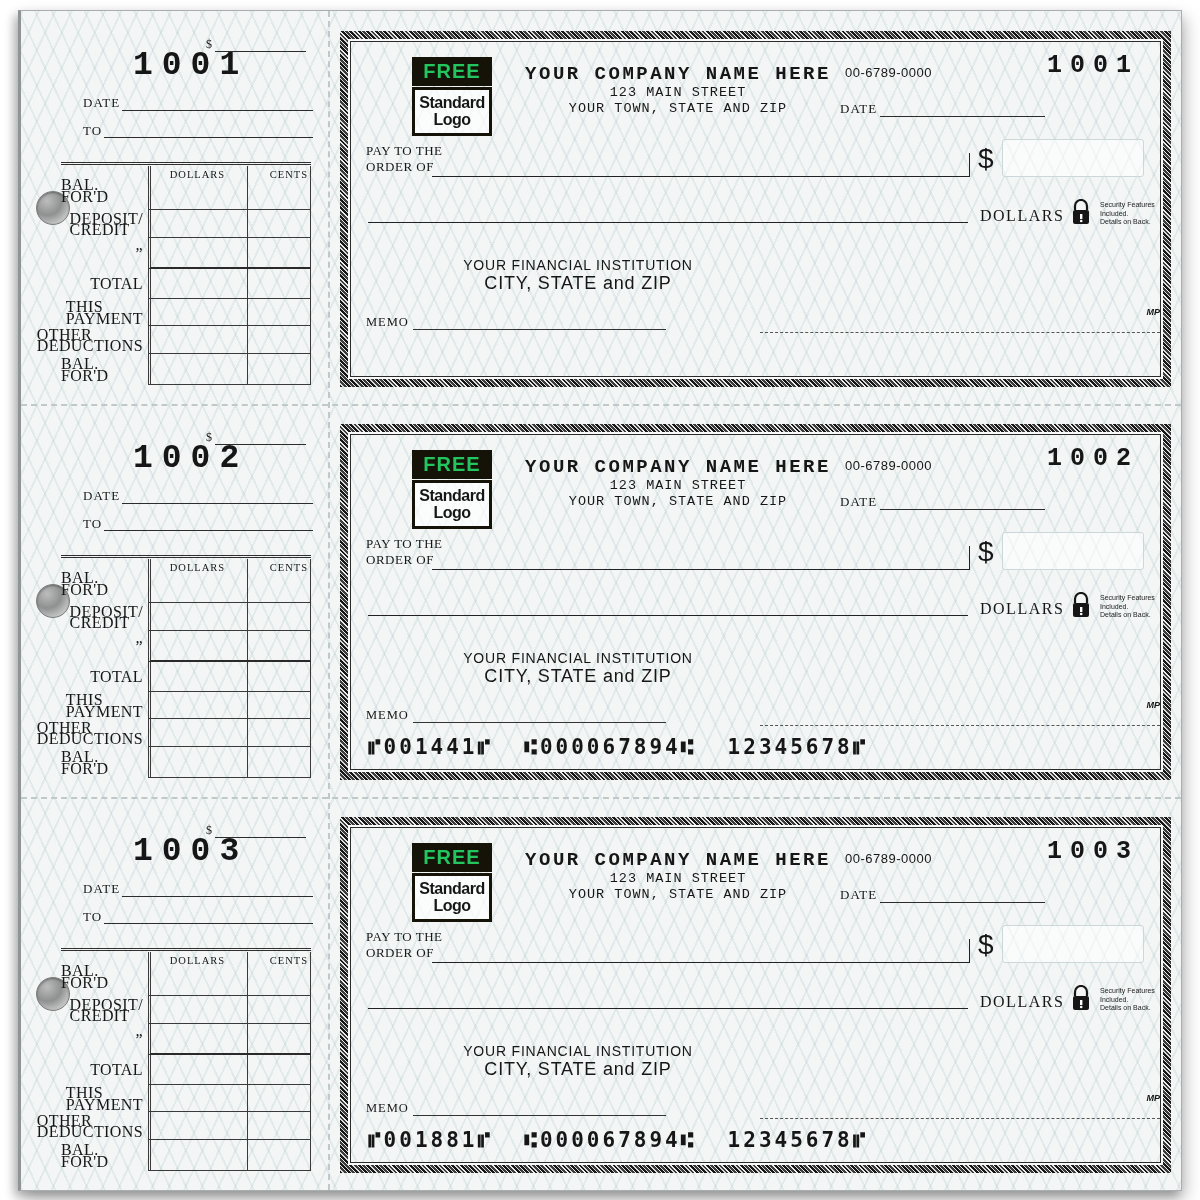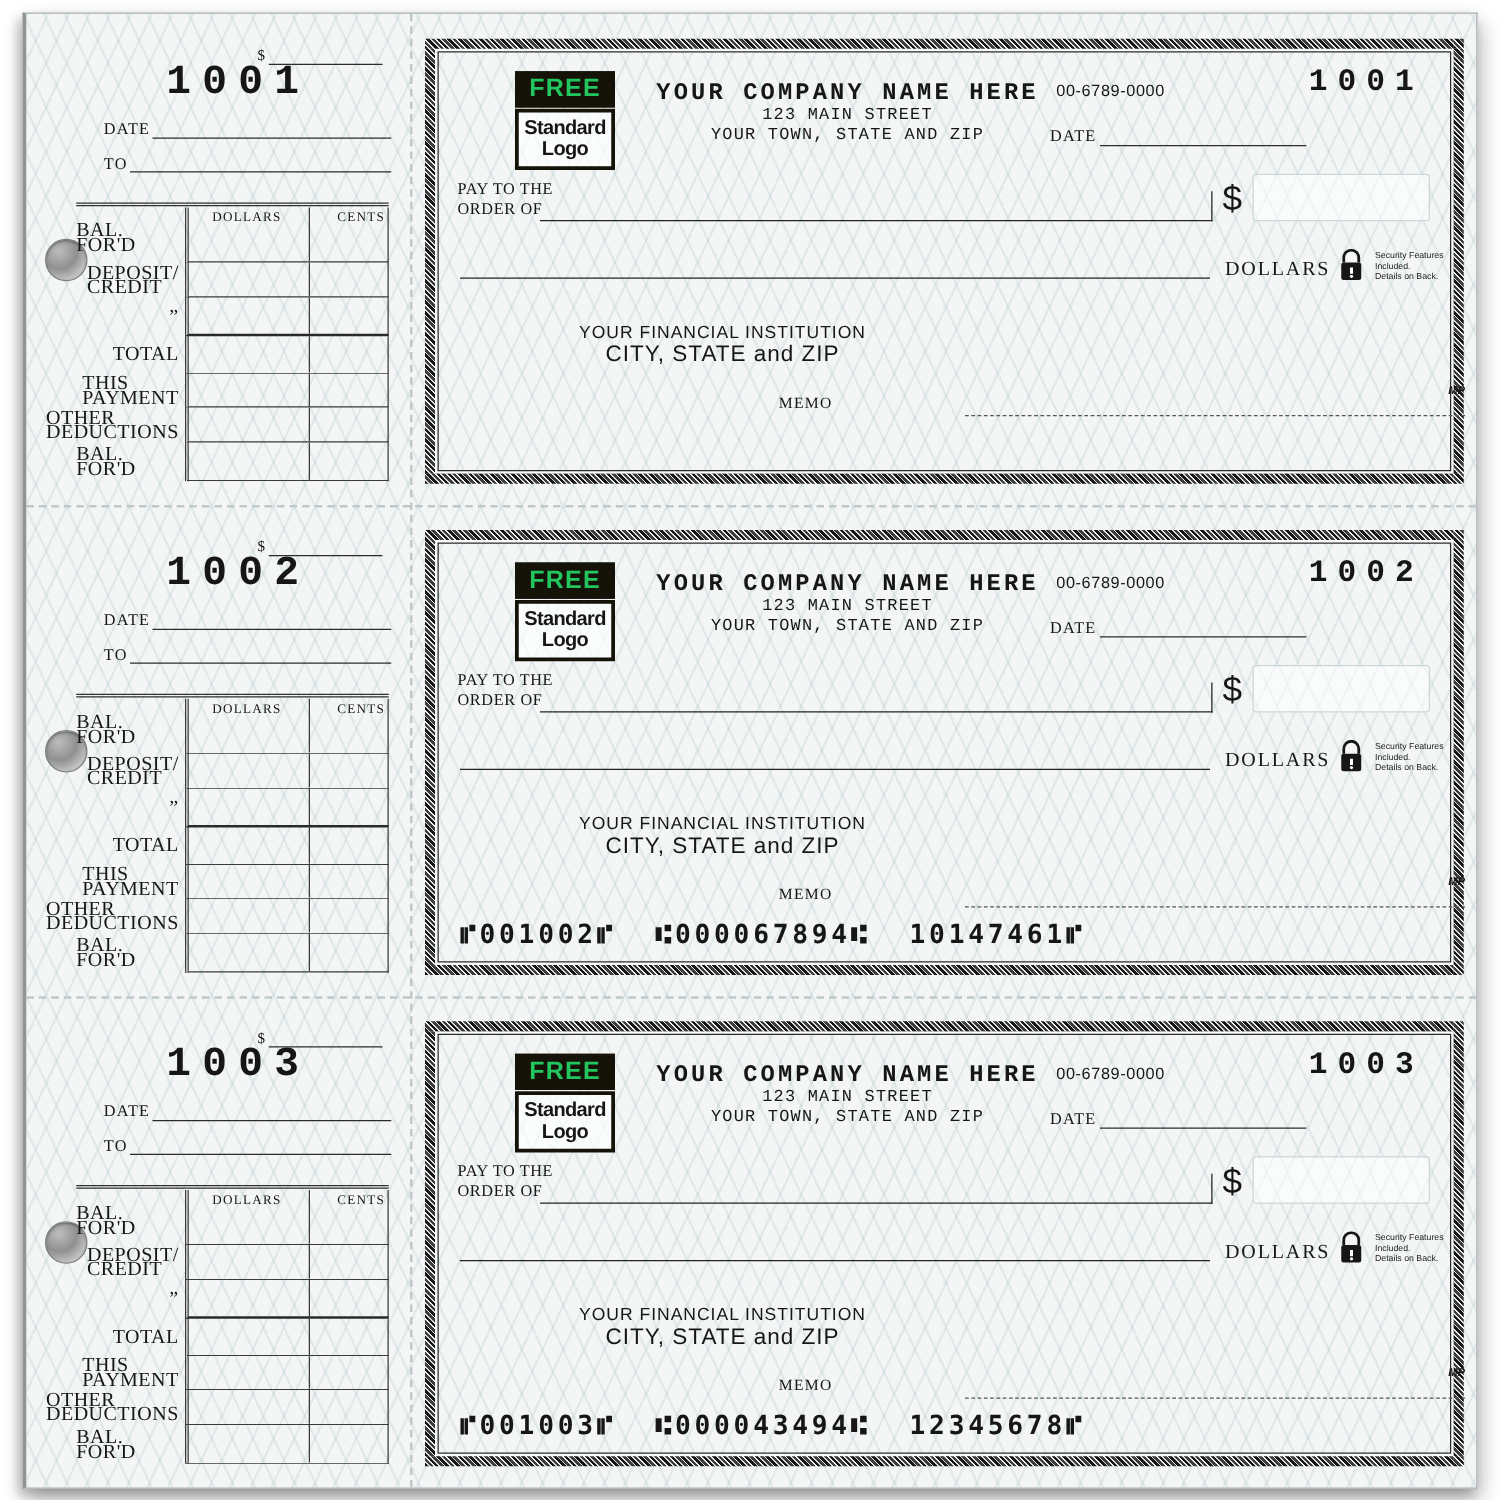--- a/index.html
+++ b/index.html
@@ -89,23 +89,23 @@
                   border-bottom:1.5px solid #222; }
   .dollars-lbl { position:absolute; left:632px; top:168px; font-size:16px; letter-spacing:1.5px; }
   .lock { position:absolute; left:722px; top:160px; }
   .security { position:absolute; left:752px; top:162px; font-family:"Liberation Sans", sans-serif;
               font-size:7px; line-height:8.5px; white-space:pre-line; color:#222; }
   .institution { position:absolute; left:50px; top:218px; width:360px; text-align:center;
                  font-family:"Liberation Sans", sans-serif; }
   .institution .i1 { font-size:14px; letter-spacing:.8px; }
   .institution .i2 { font-size:18px; letter-spacing:.8px; }
   .memo-row { position:absolute; left:18px; top:276px; width:300px; display:flex; align-items:flex-end;
-              font-size:12.5px; letter-spacing:1px;flex-direction:column; }
+              font-size:12.5px; letter-spacing:1px; }
   .memo-row .fline { flex:1; height:14px; border-bottom:1.5px solid #333; margin-left:4px; }
-  .sig { position:absolute; left:424px; top:266px; width:400px; height:28px;
+  .sig { position:absolute; left:412px; top:266px; width:400px; height:28px;
          border-bottom:1.5px dashed #555; }
   .sig .mp { position:absolute; right:0; top:2px; font-family:"Liberation Sans", sans-serif;
              font-size:9px; font-weight:800; font-style:italic; }
   .micr { position:absolute; left:20px; top:303px; font-family:"DejaVu Sans Mono","DejaVu Sans", monospace;
           font-size:21px; font-weight:700; letter-spacing:3px; white-space:pre; }
 </style>
 </head>
 <body>
 
 <div id="sheet">
@@ -386,21 +386,21 @@
 
       <div class="memo-row">
         <span>MEMO</span>
         <span class="fline"></span>
       </div>
 
       <div class="sig">
         <span class="mp">MP</span>
       </div>
 
-      <div class="micr">⑈001002⑈  ⑆000067894⑆  10147461⑈</div>
+      <div class="micr">⑈001441⑈  ⑆000067894⑆  12345678⑈</div>
     </div>
 
   </section>
 
   <section class="section" style="top: 786px;">
 
     <div class="stub">
       <div class="hole"></div>
 
       <div class="stub-amt">
@@ -529,17 +529,17 @@
 
       <div class="memo-row">
         <span>MEMO</span>
         <span class="fline"></span>
       </div>
 
       <div class="sig">
         <span class="mp">MP</span>
       </div>
 
-      <div class="micr">⑈001003⑈  ⑆000043494⑆  12345678⑈</div>
+      <div class="micr">⑈001881⑈  ⑆000067894⑆  12345678⑈</div>
     </div>
 
   </section>
 </div>
 
 </body></html>

